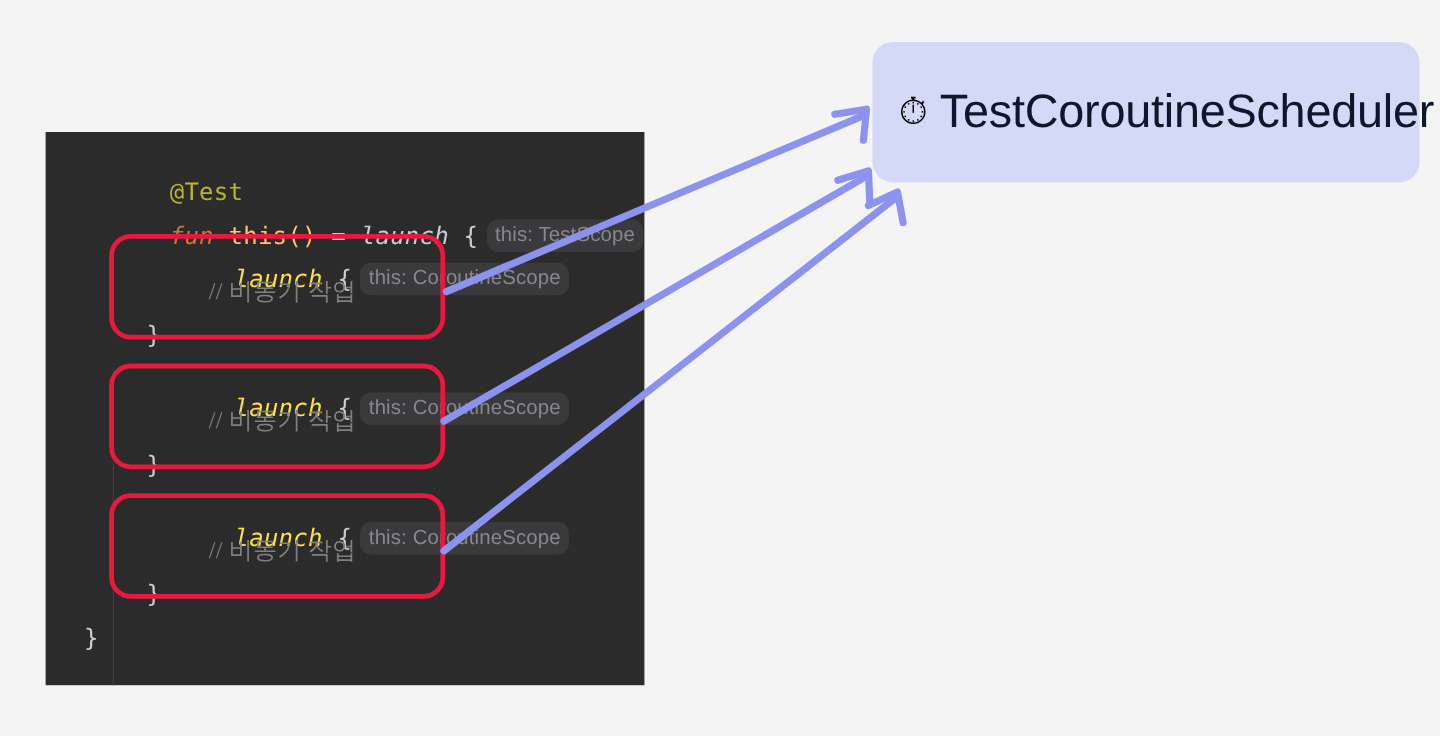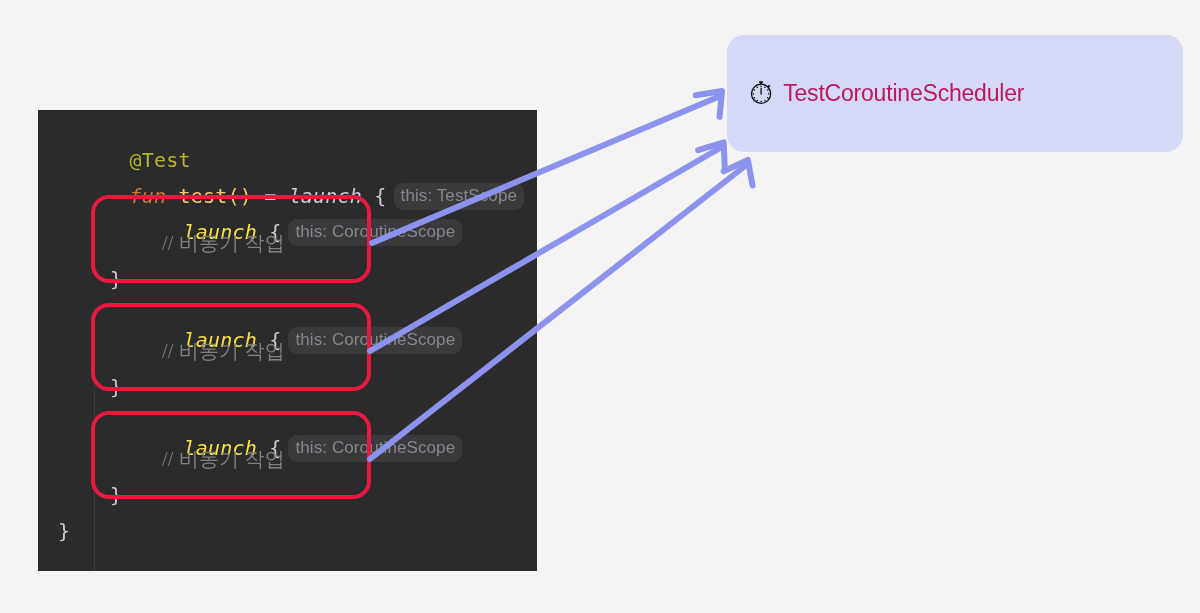--- a/index.html
+++ b/index.html
@@ -44,20 +44,21 @@
     background: #3c3c3c;
   }
 
   .code-line {
     position: absolute;
     white-space: pre;
     font-family: "DejaVu Sans Mono", "Liberation Mono", monospace;
     font-size: 20px;
     line-height: 24px;
     letter-spacing: 0.2px;
+    margin-left: 12px;
   }
 
   .tok-anno     { color: #bbb529; }
   .tok-kw       { color: #cc7832; font-style: italic; }
   .tok-fn       { color: #ffc66d; }
   .tok-plain    { color: #c8cdd4; }
   .tok-italic   { color: #c8cdd4; font-style: italic; }
   .tok-launch   { color: #fde047; font-style: italic; }
   .tok-brace    { color: #c8cdd4; }
   .tok-comment  { color: #808080; font-family: Liberation Serif, serif; }
@@ -97,22 +98,22 @@
     padding-left: 22px;
     box-sizing: border-box;
   }
   #callout .emoji {
     font-size: 31px;
     line-height: 1;
     margin-right: 10px;
     font-family: "DejaVu Sans", sans-serif;
   }
   #callout .label {
-    font-size: 23px;
-    color: #be185d;
+    font-size: 39px;
+    color: #0f172a;
     font-family: "Liberation Sans", sans-serif;
     letter-spacing: -0.2px;
   }
 
   
   #arrows {
     position: absolute;
     left: 0; top: 0;
     width: 1200px;
     height: 613px;
@@ -126,21 +127,21 @@
 
   <div id="code-panel">
 
     <div class="indent-guide"></div>
 
     <div class="code-line" style="left:18px; top:14px;">
       <span class="tok-anno">@Test</span>
     </div>
 
     <div class="code-line" style="left:18px; top:49px;">
-      <span class="tok-kw">fun</span><span class="tok-plain"> </span><span class="tok-fn">test()</span><span class="tok-plain"> = </span><span class="tok-italic">launch</span><span class="tok-brace"> {</span><span class="inlay" style="margin-left:7px;">this: TestScope</span>
+      <span class="tok-kw">fun</span><span class="tok-plain"> </span><span class="tok-fn">this()</span><span class="tok-plain"> = </span><span class="tok-italic">launch</span><span class="tok-brace"> {</span><span class="inlay" style="margin-left:7px;">this: TestScope</span>
     </div>
 
     <div class="code-line" style="left:72px; top:85px;">
       <span class="tok-launch">launch</span><span class="tok-brace"> {</span><span class="inlay" style="margin-left:7px;">this: CoroutineScope</span>
     </div>
     <div class="code-line tok-comment" style="left:124px; top:121px;">// 비동기 작업</div>
     <div class="code-line tok-plain" style="left:72px; top:157px;">}</div>
 
     <div class="code-line" style="left:72px; top:193px;">
       <span class="tok-launch">launch</span><span class="tok-brace"> {</span><span class="inlay" style="margin-left:7px;">this: CoroutineScope</span>

